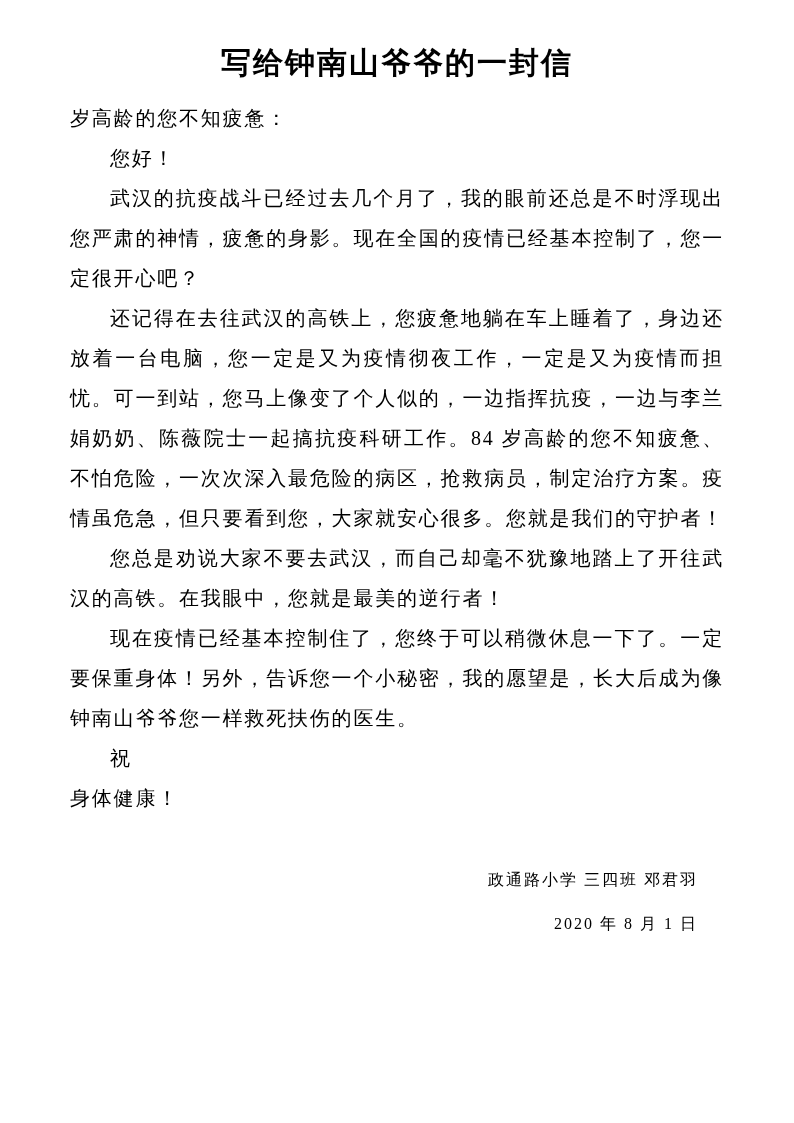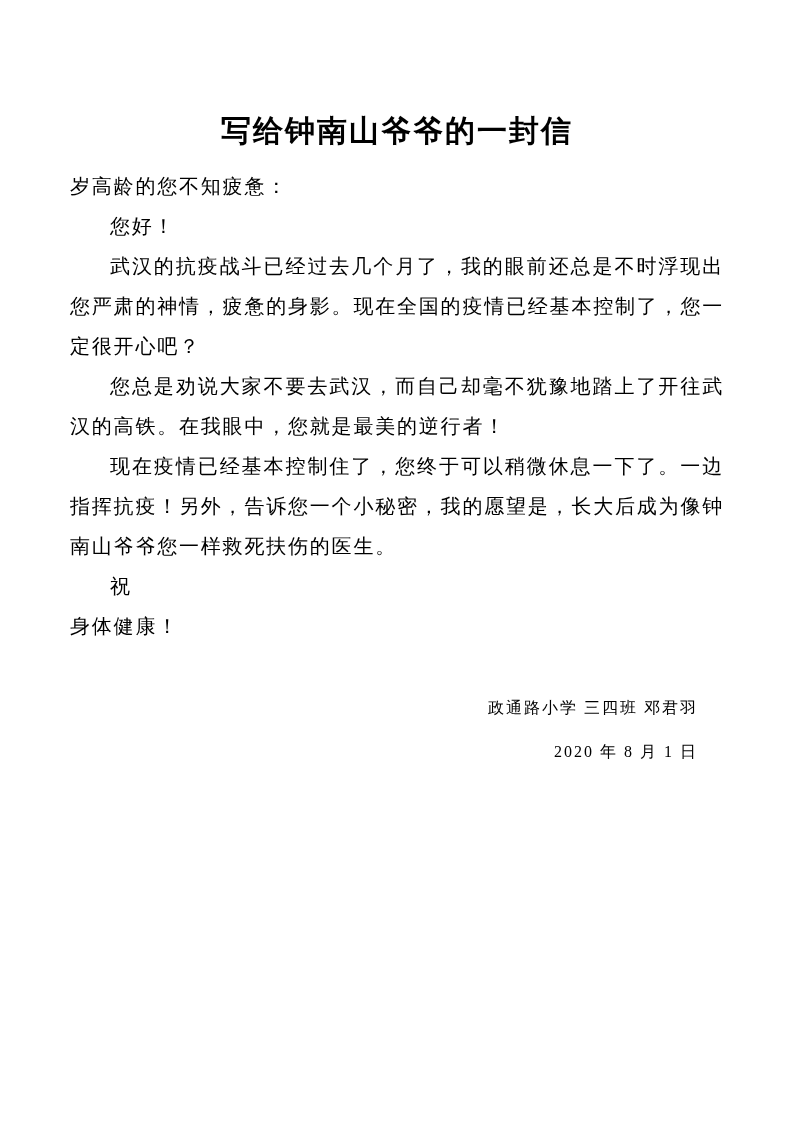--- a/index.html
+++ b/index.html
@@ -7,21 +7,21 @@
     padding: 0;
     background: #ffffff;
   }
   .page {
     position: relative;
     width: 794px;
     height: 1123px;
     margin: 0 auto;
     background: #ffffff;
     box-sizing: border-box;
-    padding: 108px 70px 0 70px;
+    padding: 40px 70px 0 70px;
     color: #000000;
     font-family: "Liberation Serif", "DejaVu Serif", serif;
     overflow: hidden;
   }
   .doc-title {
     text-align: center;
     font-family: "Liberation Sans", "DejaVu Sans", sans-serif;
     font-weight: bold;
     font-size: 30px;
     line-height: 46px;
@@ -64,24 +64,25 @@
 <div class="page">
   <h1 class="doc-title">写给钟南山爷爷的一封信</h1>
 
   <div class="letter-body">
     <p class="salutation">岁高龄的您不知疲惫：</p>
 
     <p class="indent">您好！</p>
 
     <p class="indent">武汉的抗疫战斗已经过去几个月了，我的眼前还总是不时浮现出您严肃的神情，疲惫的身影。现在全国的疫情已经基本控制了，您一定很开心吧？</p>
 
+    <p class="indent">还记得在去往武汉的高铁上，您疲惫地躺在车上睡着了，身边还放着一台电脑，您一定是又为疫情彻夜工作，一定是又为疫情而担忧。可一到站，您马上像变了个人似的，一边指挥抗疫，一边与李兰娟奶奶、陈薇院士一起搞抗疫科研工作。84 岁高龄的您不知疲惫、不怕危险，一次次深入最危险的病区，抢救病员，制定治疗方案。疫情虽危急，但只要看到您，大家就安心很多。您就是我们的守护者！</p>
 
     <p class="indent">您总是劝说大家不要去武汉，而自己却毫不犹豫地踏上了开往武汉的高铁。在我眼中，您就是最美的逆行者！</p>
 
-    <p class="indent">现在疫情已经基本控制住了，您终于可以稍微休息一下了。一边指挥抗疫！另外，告诉您一个小秘密，我的愿望是，长大后成为像钟南山爷爷您一样救死扶伤的医生。</p>
+    <p class="indent">现在疫情已经基本控制住了，您终于可以稍微休息一下了。一定要保重身体！另外，告诉您一个小秘密，我的愿望是，长大后成为像钟南山爷爷您一样救死扶伤的医生。</p>
 
     <p class="indent">祝</p>
 
     <p class="wish-text">身体健康！</p>
   </div>
 
   <div class="signature-block">
     <p>政通路小学 三四班 邓君羽</p>
     <p>2020 年 8 月 1 日</p>
   </div>

